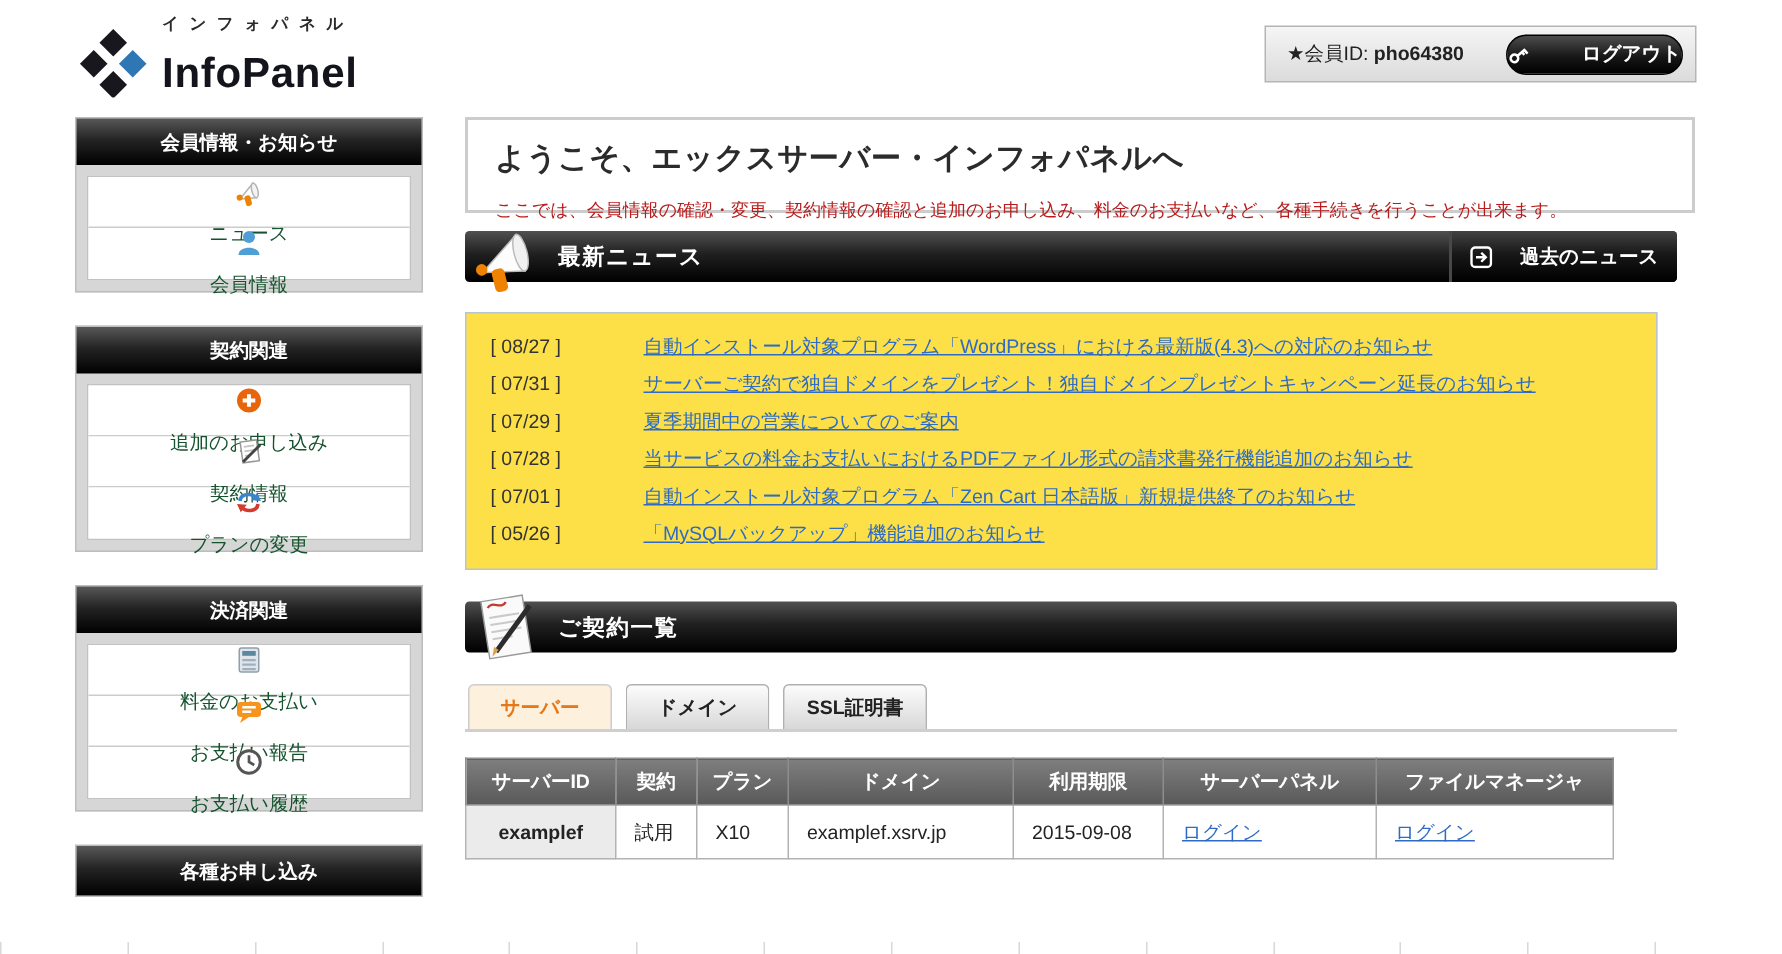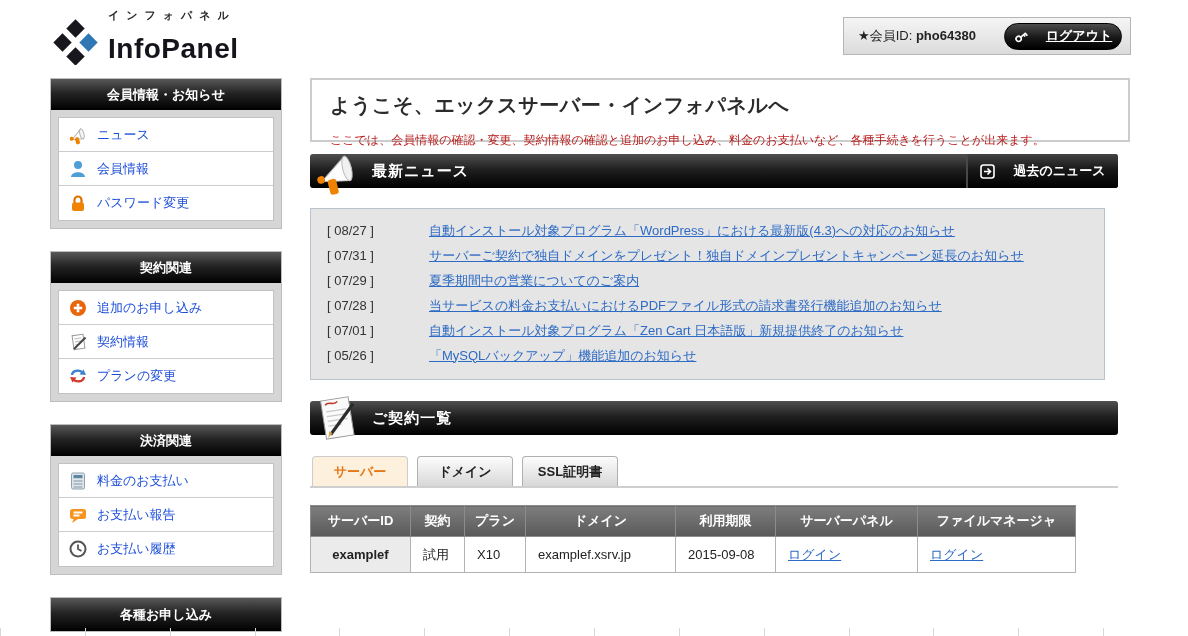--- a/index.html
+++ b/index.html
@@ -17,34 +17,34 @@
     position:absolute; left:843px; top:17px; width:288px; height:38px;
     background:linear-gradient(#f5f5f5,#dbdbdb); border:1px solid #b5b5b5;
     display:flex; align-items:center; padding:0 8px 0 14px;
   }
   .member-id { font-size:13px; color:#222; white-space:nowrap; }
   .member-id b { font-weight:bold; }
   .logout-btn {
     margin-left:auto; width:118px; height:27px; border-radius:15px;
     background:linear-gradient(#4d4d4d,#171717 55%,#000);
     border:1px solid #000; color:#fff; font-size:13px; font-weight:bold;
-    display:flex; align-items:center; justify-content:center; gap:17px; cursor:pointer;text-decoration:underline;
+    display:flex; align-items:center; justify-content:space-between; gap:17px; cursor:pointer;
   }
   
   .sidebar { position:absolute; left:50px; top:78px; width:232px; }
   .side-section { background:#d6d6d6; border:1px solid #bdbdbd; margin-bottom:22px; }
   .side-header {
     height:31px; background:linear-gradient(180deg,#585858,#242424 45%,#000);
     color:#fff; font-size:13px; font-weight:bold;
     display:flex; align-items:center; justify-content:center;
   }
   .side-items { margin:7px; background:#fff; border:1px solid #c2c2c2; }
   .side-item {
     height:34px; display:flex; align-items:center; gap:9px; padding:0 9px;
-    border-bottom:1px solid #ccc; font-size:13px; color:#1d4ed8; cursor:pointer; background:#fff;
+    border-bottom:1px solid #ccc; font-size:13px; color:#14532d; cursor:pointer; background:#fff;flex-direction:column;
   }
   .side-item:last-child { border-bottom:none; }
   .side-section.header-only .side-header { height:33px; }
   
   .main { position:absolute; left:310px; top:78px; width:820px; }
   .welcome-box { border:2px solid #ccc; background:#fff; height:64px; padding:12px 18px; }
   .welcome-title { font-size:20px; font-weight:bold; color:#2b2b2b; letter-spacing:.5px; }
   .welcome-desc { margin-top:13px; font-size:12px; color:#b91c1c; }
   .bar {
     position:relative; height:34px; width:808px; border-radius:3px;
@@ -54,21 +54,21 @@
   .news-bar { margin-top:12px; }
   .bar-title { font-size:15px; font-weight:bold; padding-left:62px; letter-spacing:1px; }
   .bar-icon { position:absolute; left:2px; top:-7px; }
   .past-news {
     position:absolute; right:0; top:0; height:100%; width:152px;
     border-left:2px solid #484848; border-radius:0 3px 3px 0;
     background:linear-gradient(180deg,#434343,#181818 45%,#000);
     display:flex; align-items:center; justify-content:center; gap:18px;
     font-size:13px; font-weight:bold; cursor:pointer;
   }
-  .news-list { margin-top:20px; width:795px; border:1px solid #b9c5ce; background:#e5e5e5; padding:9px 16px 11px; }
+  .news-list { margin-top:20px; width:795px; border:1px solid #b9c5ce; background:#fde047; padding:9px 16px 11px; }
   .news-row { display:flex; align-items:center; height:25px; font-size:13px; }
   .news-date { width:74px; color:#333; white-space:nowrap; }
   .news-link { margin-left:28px; color:#2e6bc4; text-decoration:underline; cursor:pointer; white-space:nowrap; }
   .contract-bar { margin-top:21px; }
   
   .tabs { margin-top:21px; display:flex; gap:9px; width:808px; border-bottom:2px solid #cfcfcf; padding-left:2px; }
   .tab {
     width:96px; height:30px; display:flex; align-items:center; justify-content:center;
     font-size:13px; font-weight:bold; color:#222; cursor:pointer;
     border:1px solid #b0b0b0; border-bottom:none; border-radius:4px 4px 0 0;
@@ -144,29 +144,20 @@
         <span>ニュース</span>
       </div>
       <div class="side-item">
         <span>
           <svg width="20" height="20" viewBox="0 0 20 20">
             <circle cx="10" cy="6" r="4" fill="#4d9fd6"></circle>
             <path d="M3 18 c0-6.5 14-6.5 14 0 z" fill="#4d9fd6"></path>
           </svg>
         </span>
         <span>会員情報</span>
-      </div>
-      <div class="side-item">
-        <span>
-          <svg width="20" height="20" viewBox="0 0 20 20">
-            <path d="M6.5 10 v-3 a3.5 3.5 0 0 1 7 0 V10" stroke="#e07000" stroke-width="2.2" fill="none"></path>
-            <rect x="4" y="9.5" width="12" height="8.5" rx="2" fill="#f08300"></rect>
-          </svg>
-        </span>
-        <span>パスワード変更</span>
       </div>
     </div>
   </div>
 
   <div class="side-section">
     <div class="side-header">契約関連</div>
     <div class="side-items">
       <div class="side-item">
         <span>
           <svg width="20" height="20" viewBox="0 0 20 20">

